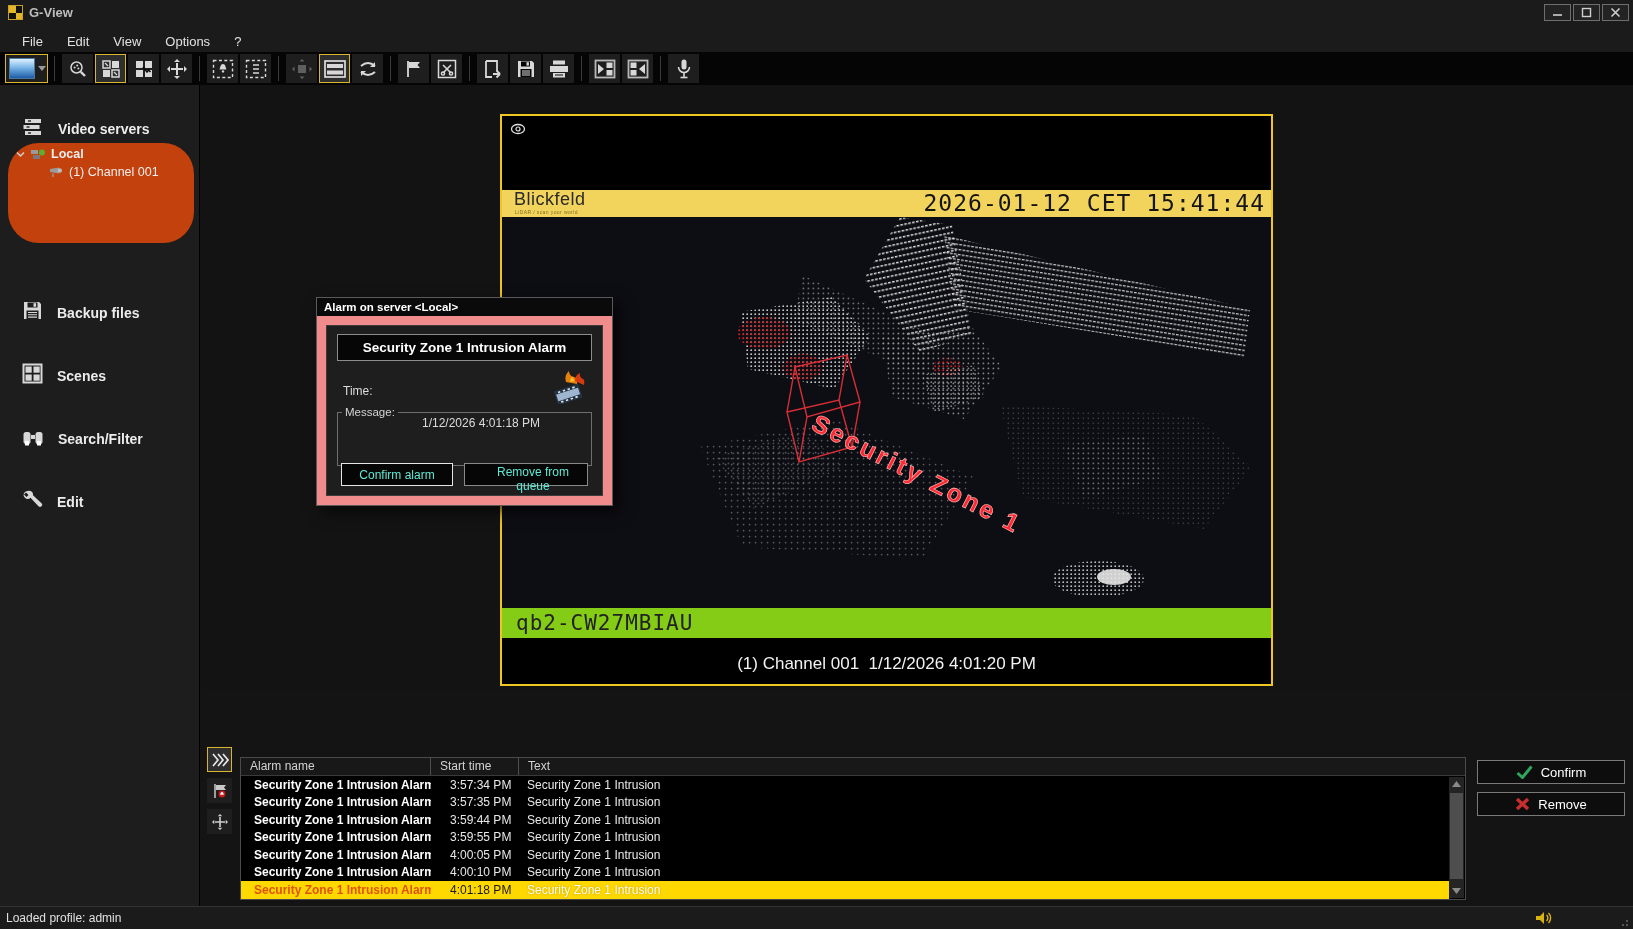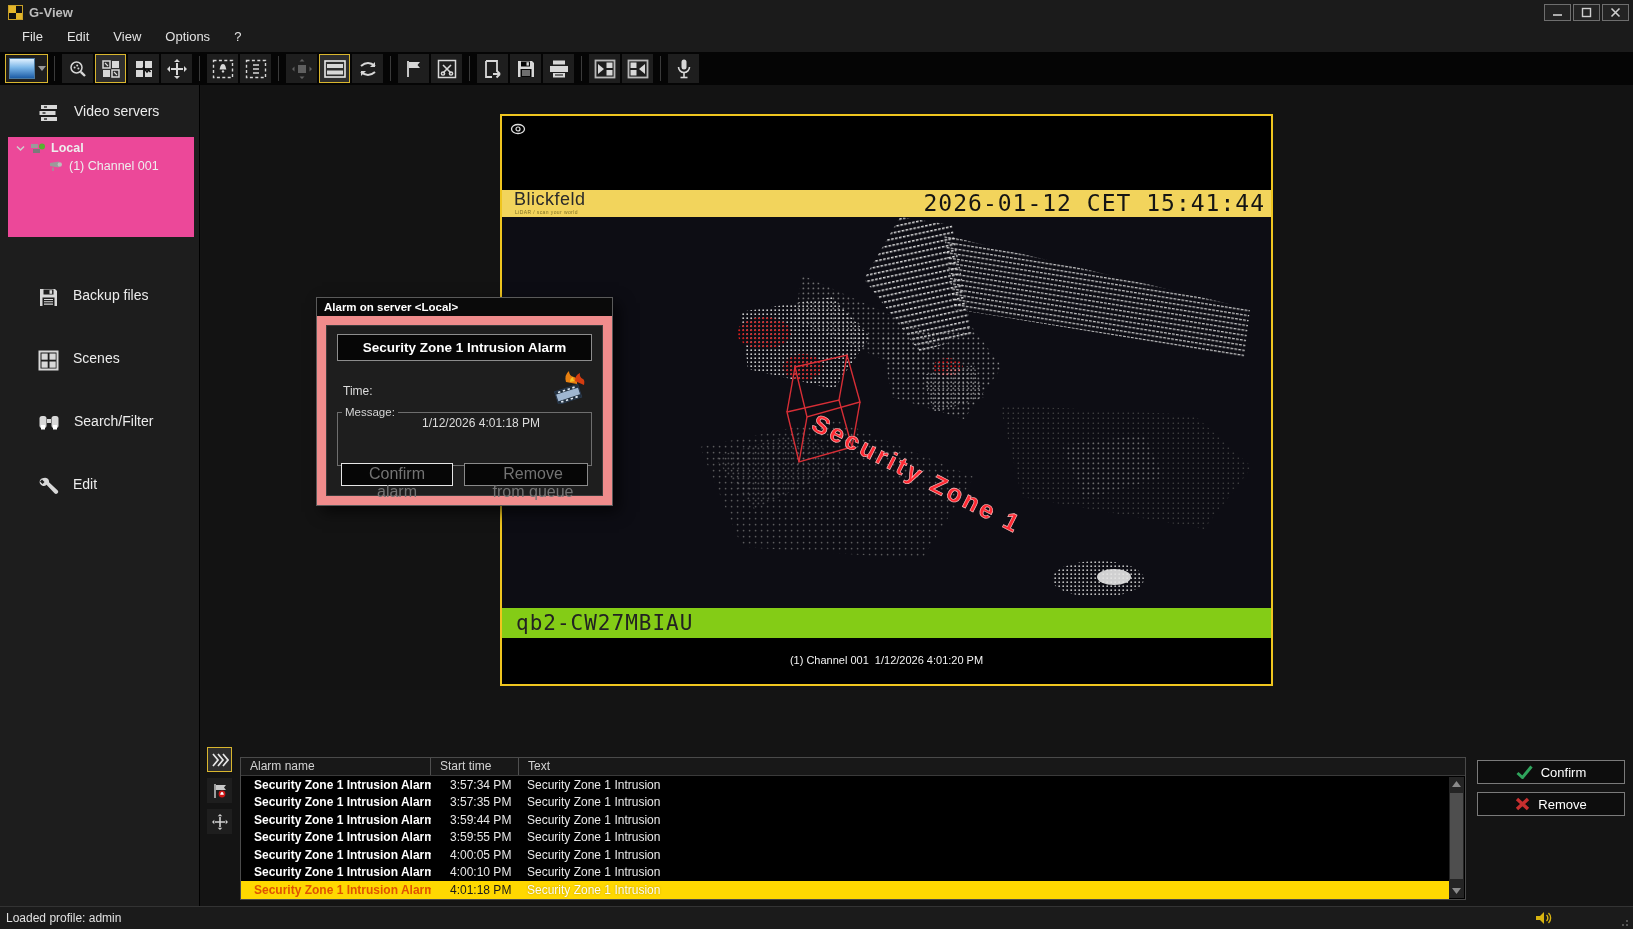--- a/index.html
+++ b/index.html
@@ -13,67 +13,67 @@
   .titlebar { position:absolute; left:0; top:0; width:100%; height:26px; background:#1b1b1b; }
   .app-logo { position:absolute; left:8px; top:5px; width:15px; height:15px; border:1px solid #c8a028; display:grid; grid-template-columns:1fr 1fr; grid-template-rows:1fr 1fr; background:#111; }
   .app-logo i { display:block; }
   .app-logo i:nth-child(1){ background:#e4b62a; }
   .app-logo i:nth-child(4){ background:#e4b62a; }
   .app-title { position:absolute; left:29px; top:5px; font-size:13px; color:#bdbdbd; font-weight:bold; }
   .win-btns { position:absolute; right:4px; top:4px; display:flex; gap:2px; }
   .win-btn { width:27px; height:17px; background:#232323; border:1px solid #6e6e6e; display:flex; align-items:center; justify-content:center; }
   .win-btn svg { display:block; }
   
-  .menubar { position:absolute; left:0; top:26px; width:100%; height:26px; background:#1b1b1b; display:flex; align-items:flex-start; padding-left:10px; gap:0; }
+  .menubar { position:absolute; left:0; top:26px; width:100%; height:26px; background:#1b1b1b; display:flex; align-items:flex-end; padding-left:10px; gap:0; }
   .menu-item { font-size:13px; color:#e2e2e2; padding:3px 12px; cursor:default; }
   
   .toolbar { position:absolute; left:0; top:52px; width:100%; height:33px; background:#050505; display:flex; align-items:center; padding-left:3px; }
   .tb-btn { width:31px; height:29px; margin:0 1px; background:#1e1e1e; border:1px solid #1e1e1e; display:flex; align-items:center; justify-content:center; }
   .tb-btn.sel { border:1px solid #d9b62e; background:#2e2e2e; }
   .tb-btn.dim svg { opacity:.35; }
   .tb-sep { width:1px; height:25px; background:#3a3a3a; margin:0 6px; }
   .tb-display { width:43px; height:29px; margin-left:2px; border:1px solid #d9b62e; background:#1e1e1e; display:flex; align-items:center; }
   .tb-display .swatch { width:26px; height:21px; margin-left:3px; background:linear-gradient(180deg,#dff0ff 0%,#7ab6e8 45%,#1d5da6 100%); border:1px solid #4a789f; }
   .tb-display .caret { width:0; height:0; border-left:4px solid transparent; border-right:4px solid transparent; border-top:5px solid #9a9a9a; margin-left:3px; }
   
   .sidebar { position:absolute; left:0; top:85px; width:200px; height:823px; background:#1d1d1d; border-right:1px solid #000; }
-  .side-item { position:absolute; left:16px; width:100%; height:34px; display:flex; align-items:flex-start; gap:14px; padding-left:22px; cursor:default; }
+  .side-item { position:absolute; left:0; width:100%; height:34px; display:flex; align-items:flex-end; gap:14px; padding-left:22px; cursor:default;font-weight:bold; }
   .side-item .lbl { font-size:14px; color:#ececec; }
-  .tree-panel { position:absolute; left:8px; top:52px; width:186px; height:100px; background:#ec4899; }
+  .tree-panel { position:absolute; left:8px; top:58px; width:186px; height:100px; background:#c2410c;border-radius:31px; }
   .tree-row { display:flex; align-items:center; gap:5px; font-size:12.5px; color:#eee; padding:4px 0 0 8px; }
   .tree-row.child { padding-left:40px; }
   
   .main { position:absolute; left:201px; top:85px; width:1432px; height:673px; background:#131313; }
   
   .video-panel { position:absolute; left:500px; top:114px; width:773px; height:572px; border:2px solid #efc51f; background:#000; }
   .vp-top { position:relative; height:74px; background:#000; }
   .eye { position:absolute; left:8px; top:7px; }
   .vp-band1 { height:27px; background:#f2d45c; display:flex; align-items:center; position:relative; }
   .brand { position:absolute; left:12px; top:1px; color:#2a2a2a; font-size:18px; letter-spacing:.5px; font-weight:500; line-height:17px; }
   .brand-sub { position:absolute; left:13px; top:19px; font-size:5px; color:#7e6f25; letter-spacing:.4px; }
   .vp-timestamp { position:absolute; right:6px; top:0; font-family:"DejaVu Sans Mono", monospace; font-size:23px; color:#141414; letter-spacing:1px; }
   .vp-cloud { position:relative; height:391px; background:#0e0e15; overflow:hidden; }
   .vp-cloud svg { display:block; width:769px; height:391px; }
   .vp-band2 { height:30px; background:#84cc16; display:flex; align-items:center; }
   .vp-device { font-family:"DejaVu Sans Mono", monospace; font-size:21px; color:#222; margin-left:14px; letter-spacing:1px; }
   .vp-bottom { position:relative; height:46px; background:#000; }
-  .vp-caption { position:absolute; left:0; right:0; top:16px; text-align:center; font-size:11px; color:#f2f2f2; white-space:pre; }
+  .vp-caption { position:absolute; left:0; right:0; top:16px; text-align:center; font-size:17px; color:#f2f2f2; white-space:pre; }
   
   .dialog { position:absolute; left:316px; top:297px; width:297px; height:209px; z-index:30; box-shadow:6px 6px 14px rgba(0,0,0,.65); border:1px solid #5a5a5a; background:#0a0a0a; }
   .dlg-title { height:18px; display:flex; align-items:center; padding-left:7px; font-size:11.5px; font-weight:bold; color:#fff; background:#0a0a0a; }
   .dlg-body { position:absolute; left:0; top:18px; right:0; bottom:0; background:#f08c8c; padding:9px; }
   .dlg-inner { position:relative; width:100%; height:100%; background:#1e1e1e; border:1px solid #3c3c3c; }
   .dlg-alarm-box { margin:8px 10px 0; height:27px; background:#060606; border:1px solid #8d8d8d; display:flex; align-items:center; justify-content:center; font-size:13.5px; font-weight:bold; color:#fff; }
   .dlg-time { position:absolute; left:16px; top:58px; font-size:12px; color:#dcdcdc; }
   .dlg-time-val { position:absolute; left:95px; top:58px; font-size:12px; color:#dcdcdc;margin-top:32px; }
   .dlg-fire { position:absolute; right:14px; top:42px; }
   .dlg-fieldset { position:absolute; left:10px; right:10px; top:80px; height:60px; border:1px solid #6e6e6e; margin:0; padding:0; }
   .dlg-fieldset legend { font-size:11.5px; color:#d4d4d4; margin-left:4px; padding:0 3px; }
   .dlg-btns { position:absolute; left:14px; right:14px; bottom:9px; display:flex; justify-content:space-between; }
-  .dlg-btn { height:23px; background:#060606; color:#737373; font-size:16px; font-family:"Liberation Sans",sans-serif; }
+  .dlg-btn { height:23px; background:#060606; color:#5eead4; font-size:12px; font-family:"Liberation Sans",sans-serif; }
   .dlg-btn.primary { width:112px; border:1px solid #e6e6e6; }
   .dlg-btn.secondary { width:124px; border:1px solid #8a8a8a;padding-left:20px; }
   
   .bottom { position:absolute; left:201px; top:690px; width:1432px; height:216px; background:#141414; }
   .mini-bar { position:absolute; left:6px; top:57px; display:flex; flex-direction:column; gap:6px; }
   .mini-btn { width:25px; height:25px; background:#1e1e1e; border:1px solid #1e1e1e; display:flex; align-items:center; justify-content:center; }
   .mini-btn.sel { border:1px solid #d9b62e; background:#2e2e2e; }
   .alarm-table { position:absolute; left:39px; top:67px; width:1226px; height:234px; }
   .at-frame { position:absolute; left:0; top:0; width:1226px; height:143px; border:1px solid #4a4a4a; background:#000; }
   .at-header { display:grid; grid-template-columns:190px 88px 912px 16px; height:18px; background:#181818; border-bottom:1px solid #3a3a3a; }

